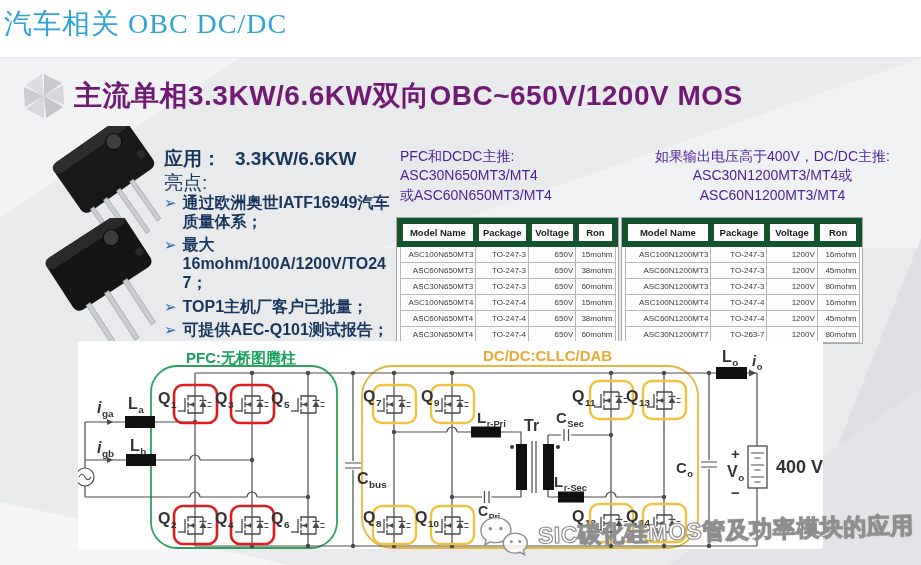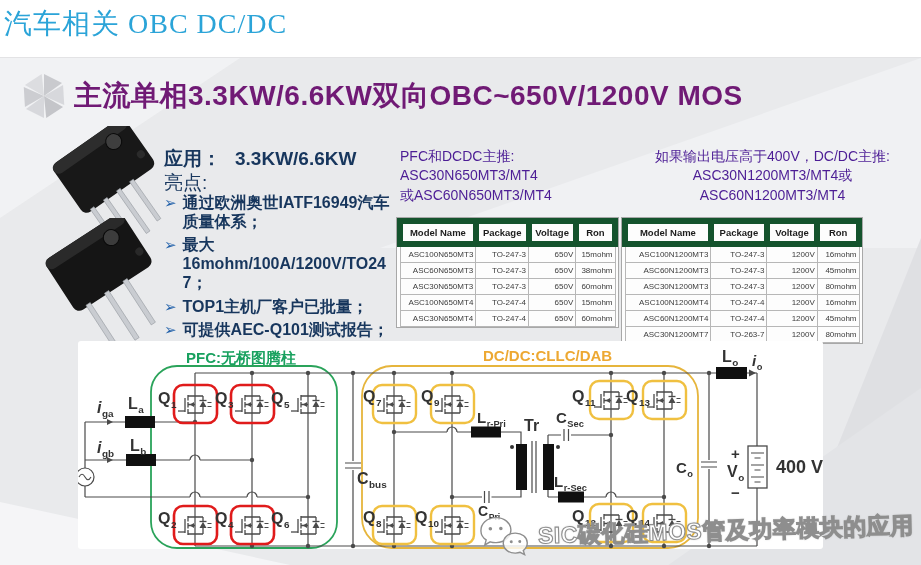--- a/index.html
+++ b/index.html
@@ -177,20 +177,26 @@
           <td>ASC30N650MT3</td>
           <td>TO-247-3</td>
           <td>650V</td>
           <td>60mohm</td>
         </tr>
         <tr>
           <td>ASC100N650MT4</td>
           <td>TO-247-4</td>
           <td>650V</td>
           <td>15mohm</td>
+        </tr>
+        <tr>
+          <td>ASC60N650MT4</td>
+          <td>TO-247-4</td>
+          <td>650V</td>
+          <td>38mohm</td>
         </tr>
         <tr>
           <td>ASC30N650MT4</td>
           <td>TO-247-4</td>
           <td>650V</td>
           <td>60mohm</td>
         </tr>
       </tbody>
     </table>
   <table class="spec t1200">

